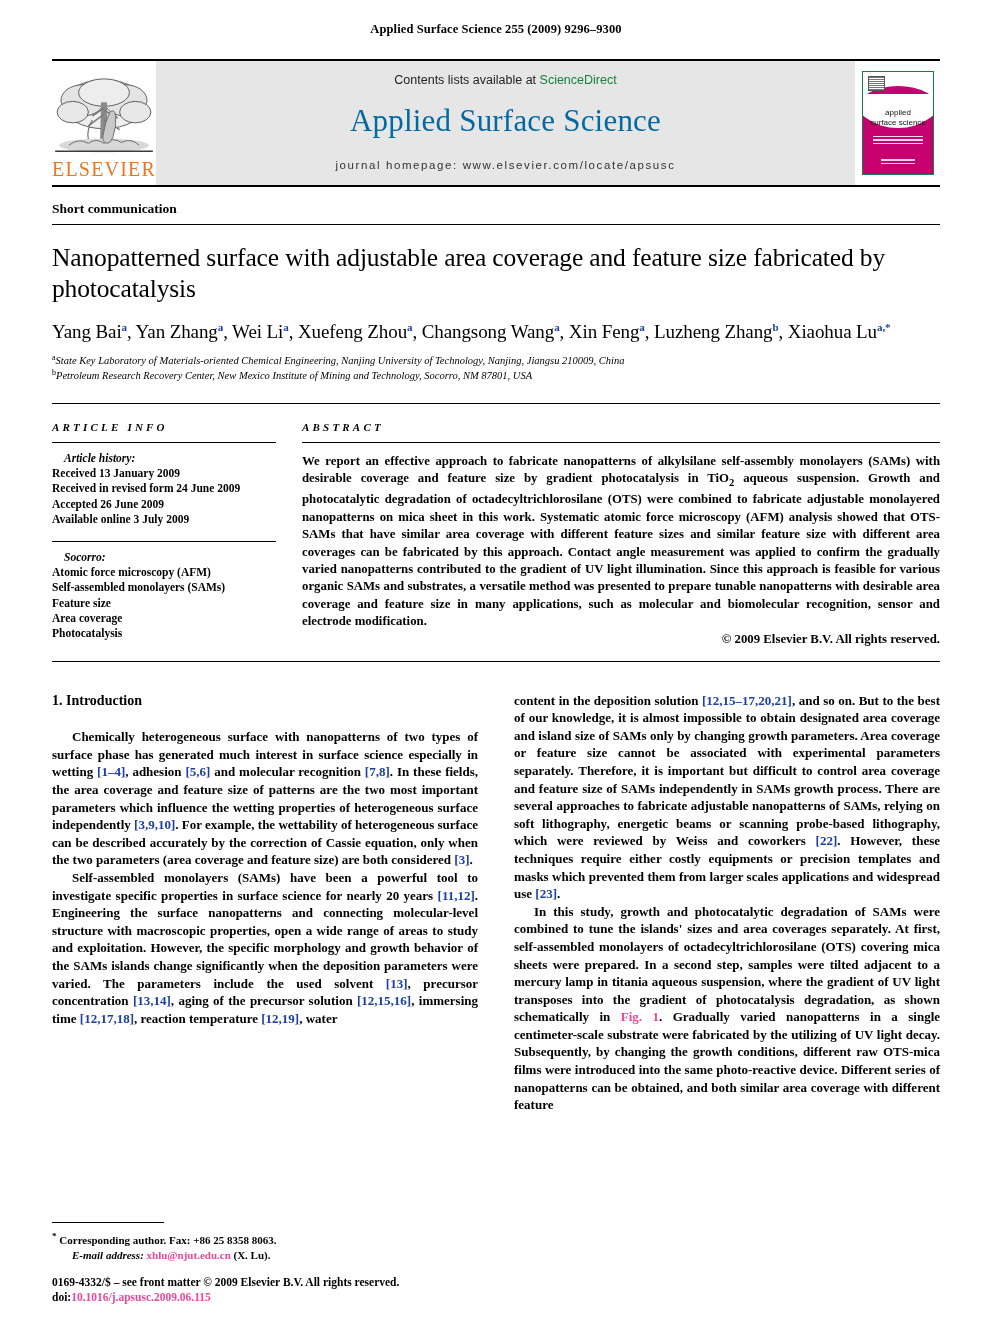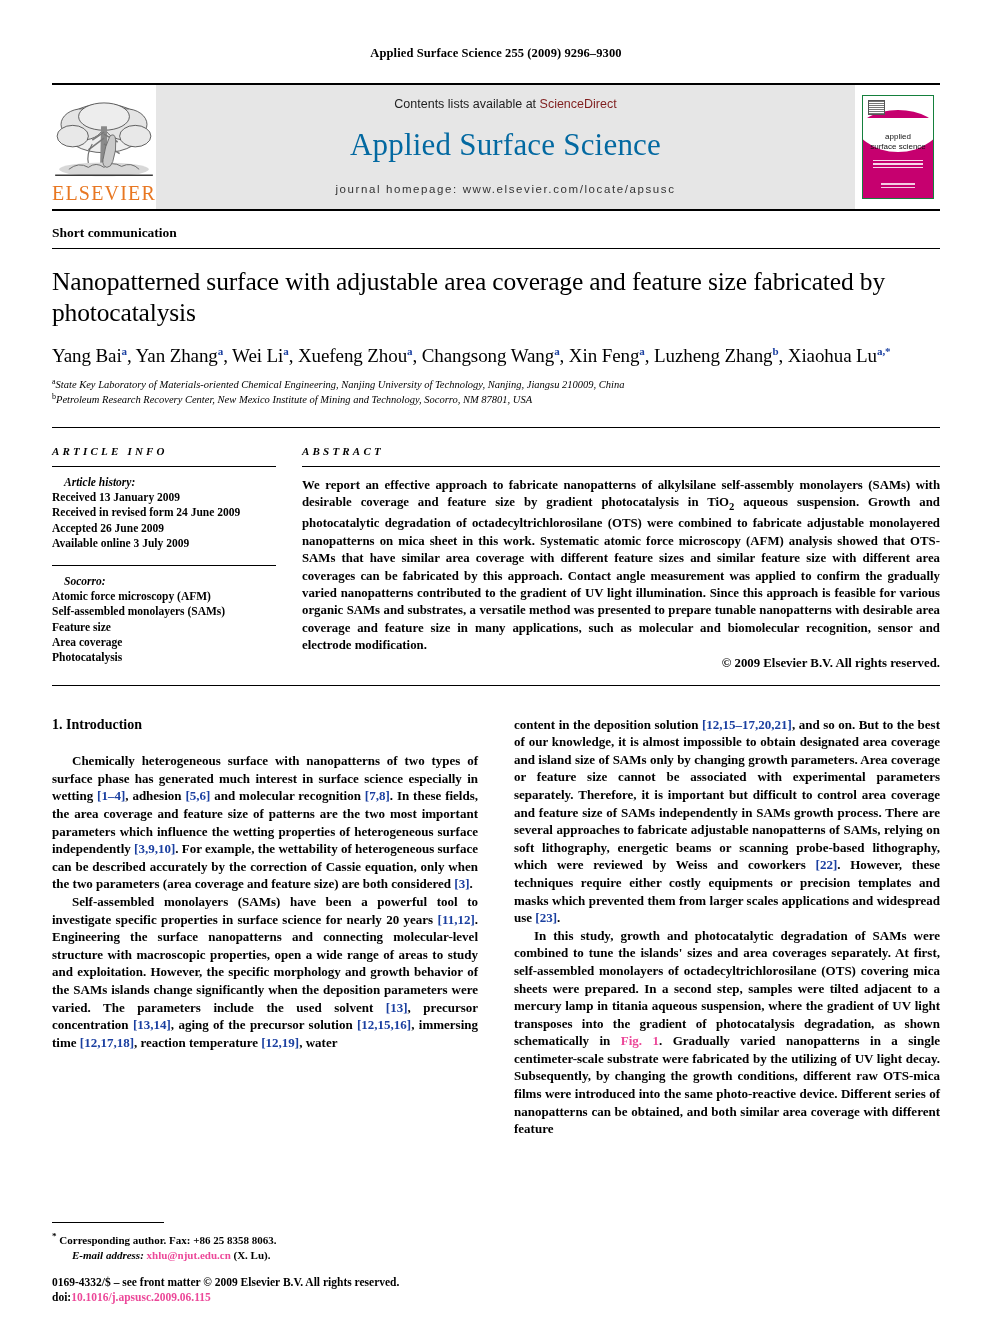--- a/index.html
+++ b/index.html
@@ -21,21 +21,21 @@
     height: 1323px;
     box-sizing: border-box;
     padding: 0 52px;
   }
 
   
   .running-head {
     text-align: center;
     font-size: 12.5px;
     font-weight: bold;
-    padding-top: 46px;
+    padding-top: 22px;
     letter-spacing: 0.1px;
   }
 
   
   .masthead {
     margin-top: 22px;
     border-top: 2px solid #000;
     border-bottom: 2px solid #000;
     height: 124px;
     display: flex;
@@ -73,21 +73,21 @@
     justify-content: center;
     position: relative;
   }
   .contents-line {
     font-family: "Liberation Sans", sans-serif;
     font-size: 12.5px;
     color: #222;
     margin-top: 6px;
   }
   .contents-line .sd {
-    color: #7f1d1d;
+    color: #15803d;
   }
   .journal-title {
     font-family: "Liberation Serif", serif;
     font-size: 31px;
     margin-top: 16px;
     color: #0369a1;
     letter-spacing: 0.2px;
   }
   .journal-home {
     font-family: "Liberation Sans", sans-serif;

